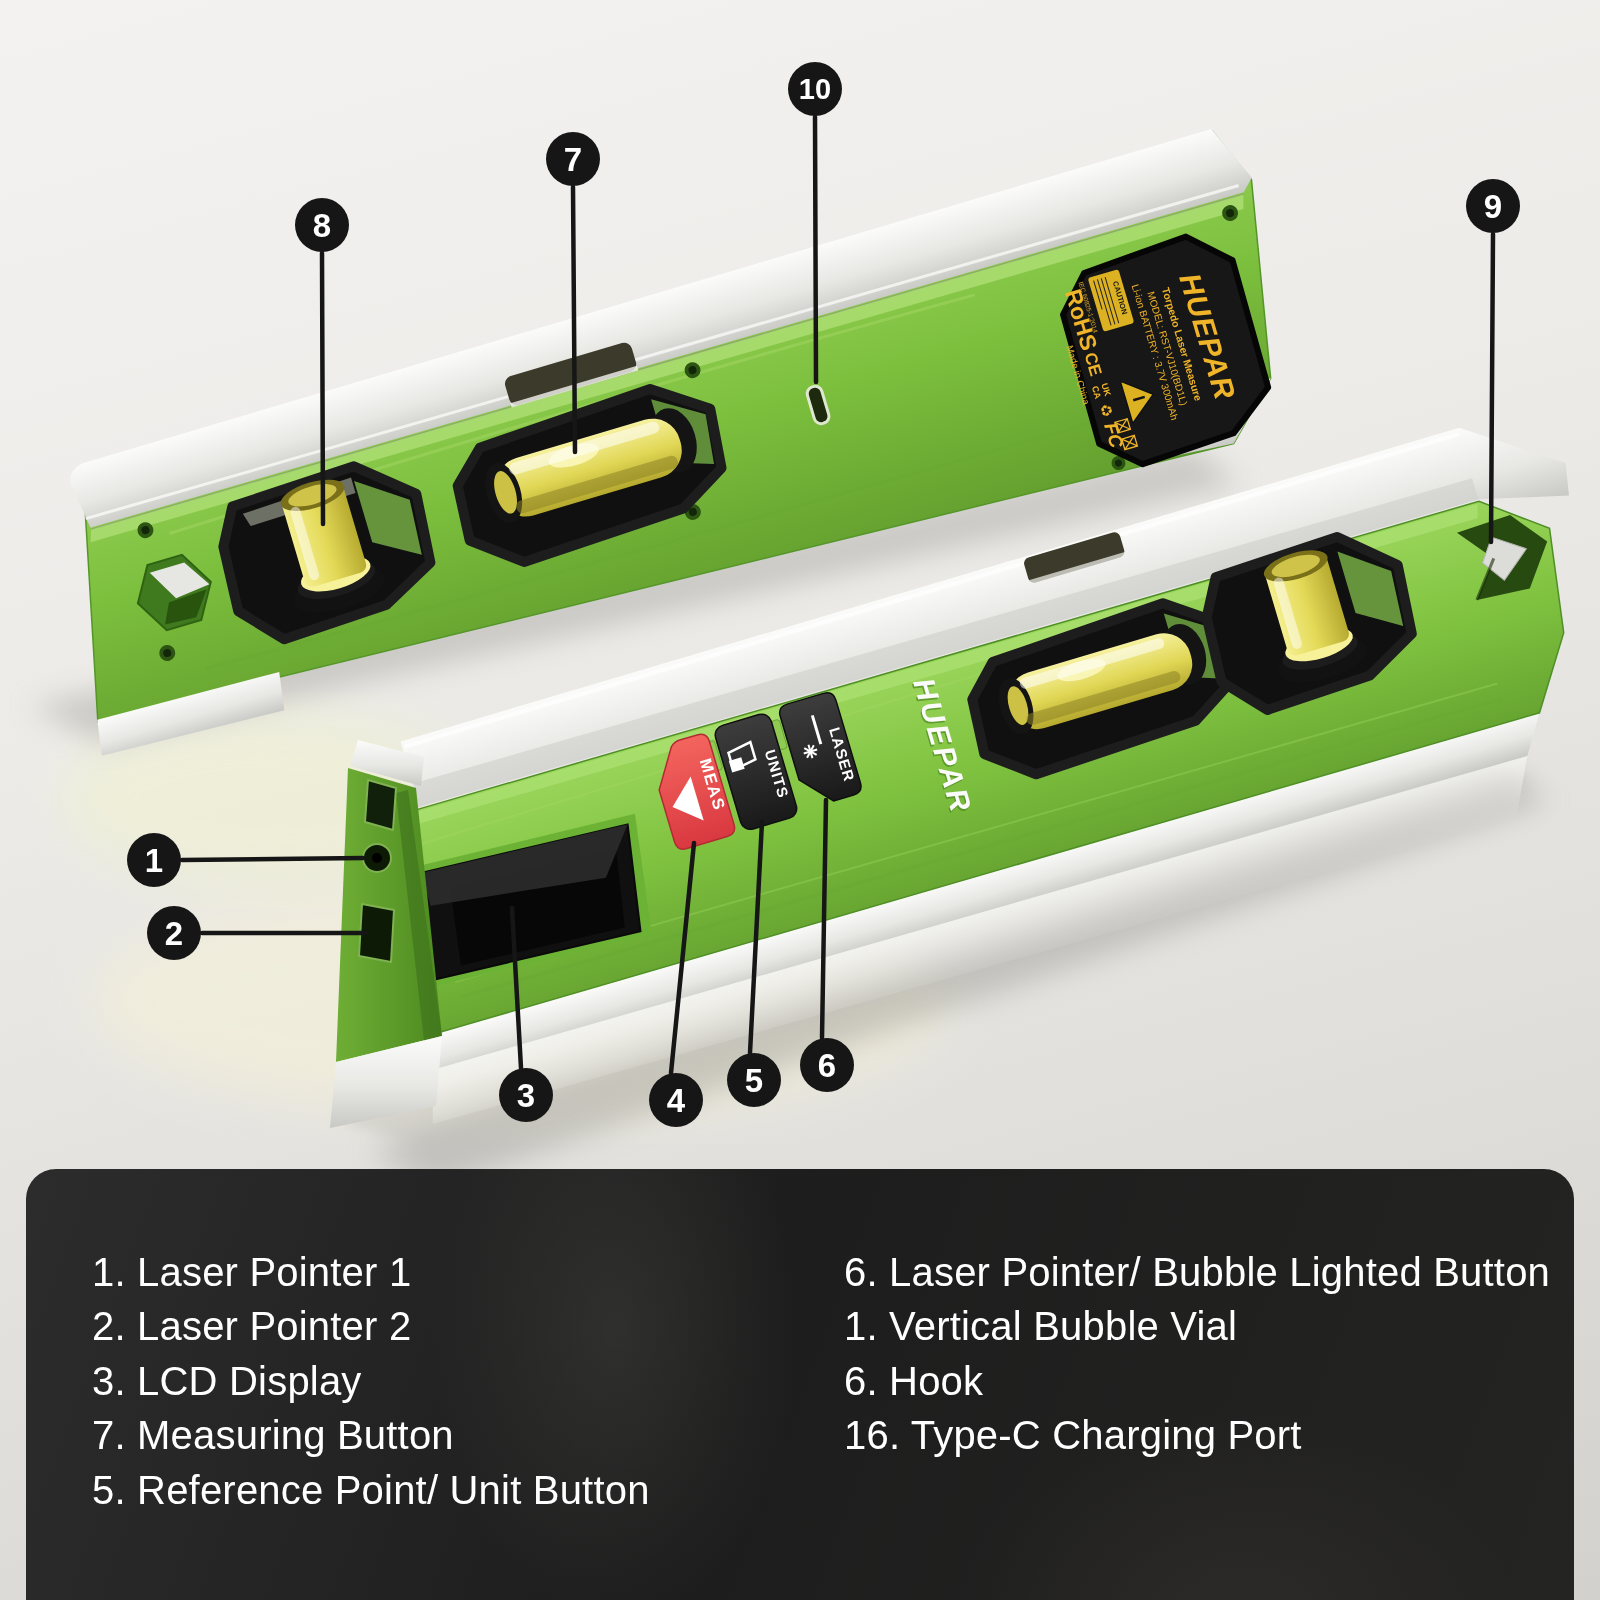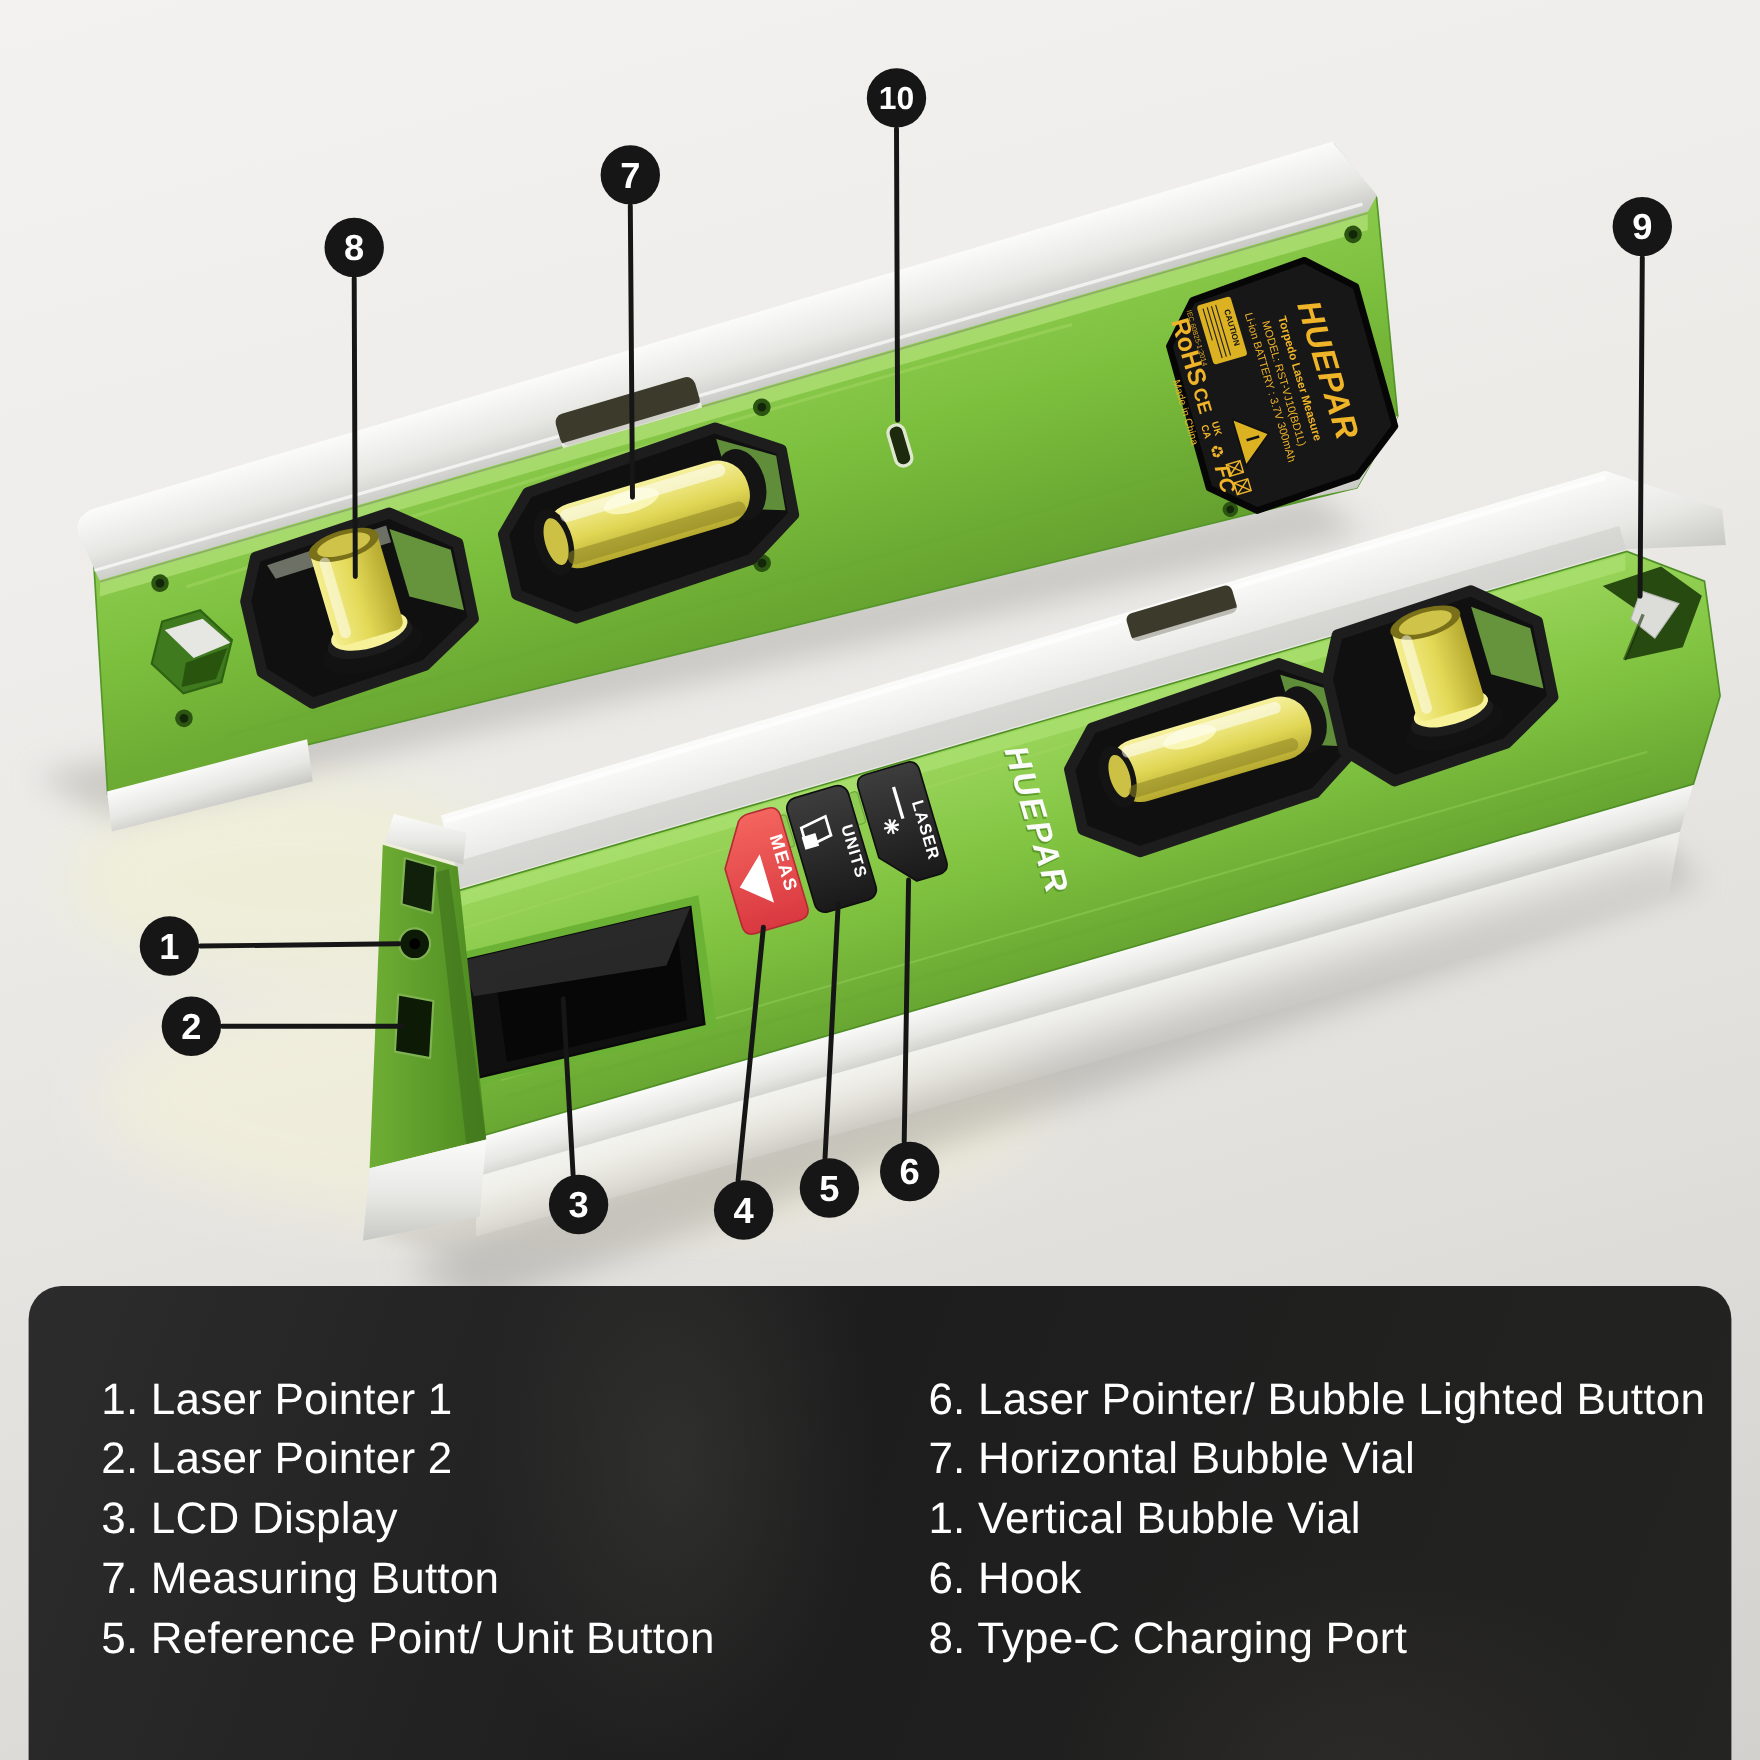--- a/index.html
+++ b/index.html
@@ -347,19 +347,18 @@
   <div class="legend-panel">
     <ul class="legend-col left">
       <li>1. Laser Pointer 1</li>
       <li>2. Laser Pointer 2</li>
       <li>3. LCD Display</li>
       <li>7. Measuring Button</li>
       <li>5. Reference Point/ Unit Button</li>
     </ul>
     <ul class="legend-col right">
       <li>6. Laser Pointer/ Bubble Lighted Button</li>
-      <li>7. Horizontal Bubble Vial</li>
       <li>1. Vertical Bubble Vial</li>
       <li>6. Hook</li>
-      <li>8. Type-C Charging Port</li>
+      <li>16. Type-C Charging Port</li>
     </ul>
   </div>
 </div>
 
 </body></html>

